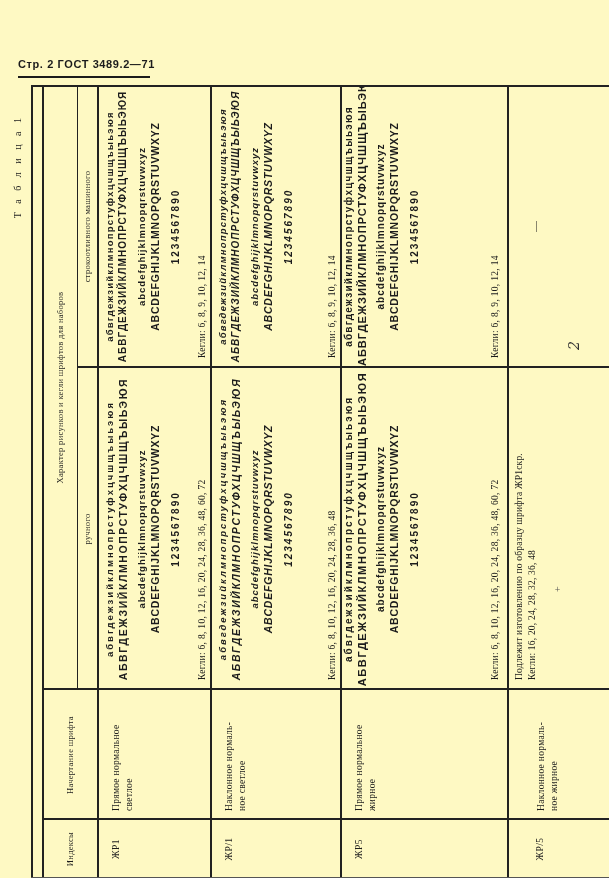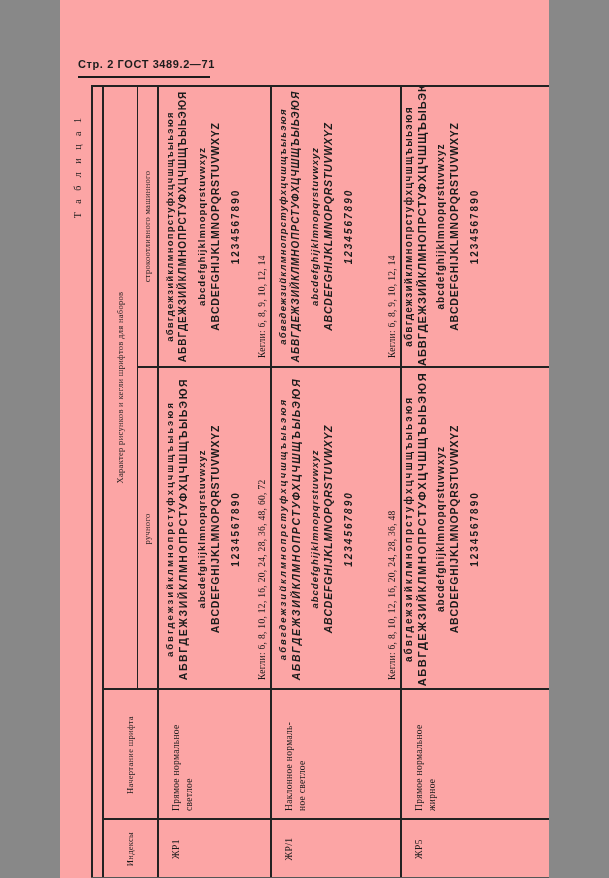--- a/index.html
+++ b/index.html
@@ -1,18 +1,18 @@
 <!DOCTYPE html>
 <html><head>
 <meta charset="utf-8">
 <style>
   html,body{margin:0;padding:0;background:#888;}
   .page{
-    position:relative;width:489px;height:878px;margin:0 auto;
-    background:#fca5a5;overflow:hidden;color:#1c1c1c;
+    position:relative;width:609px;height:878px;margin:0 auto;
+    background:#fef9c3;overflow:hidden;color:#1c1c1c;
     font-family:"Liberation Serif", serif;
   }
   
   .pg-header{
     position:absolute;left:18px;top:58px;
     font-family:"Liberation Sans", sans-serif;
     font-weight:700;font-size:11px;letter-spacing:.6px;white-space:nowrap;
   }
   .pg-header-rule{position:absolute;left:18px;top:76px;width:132px;height:2px;background:#1c1c1c;}
   

